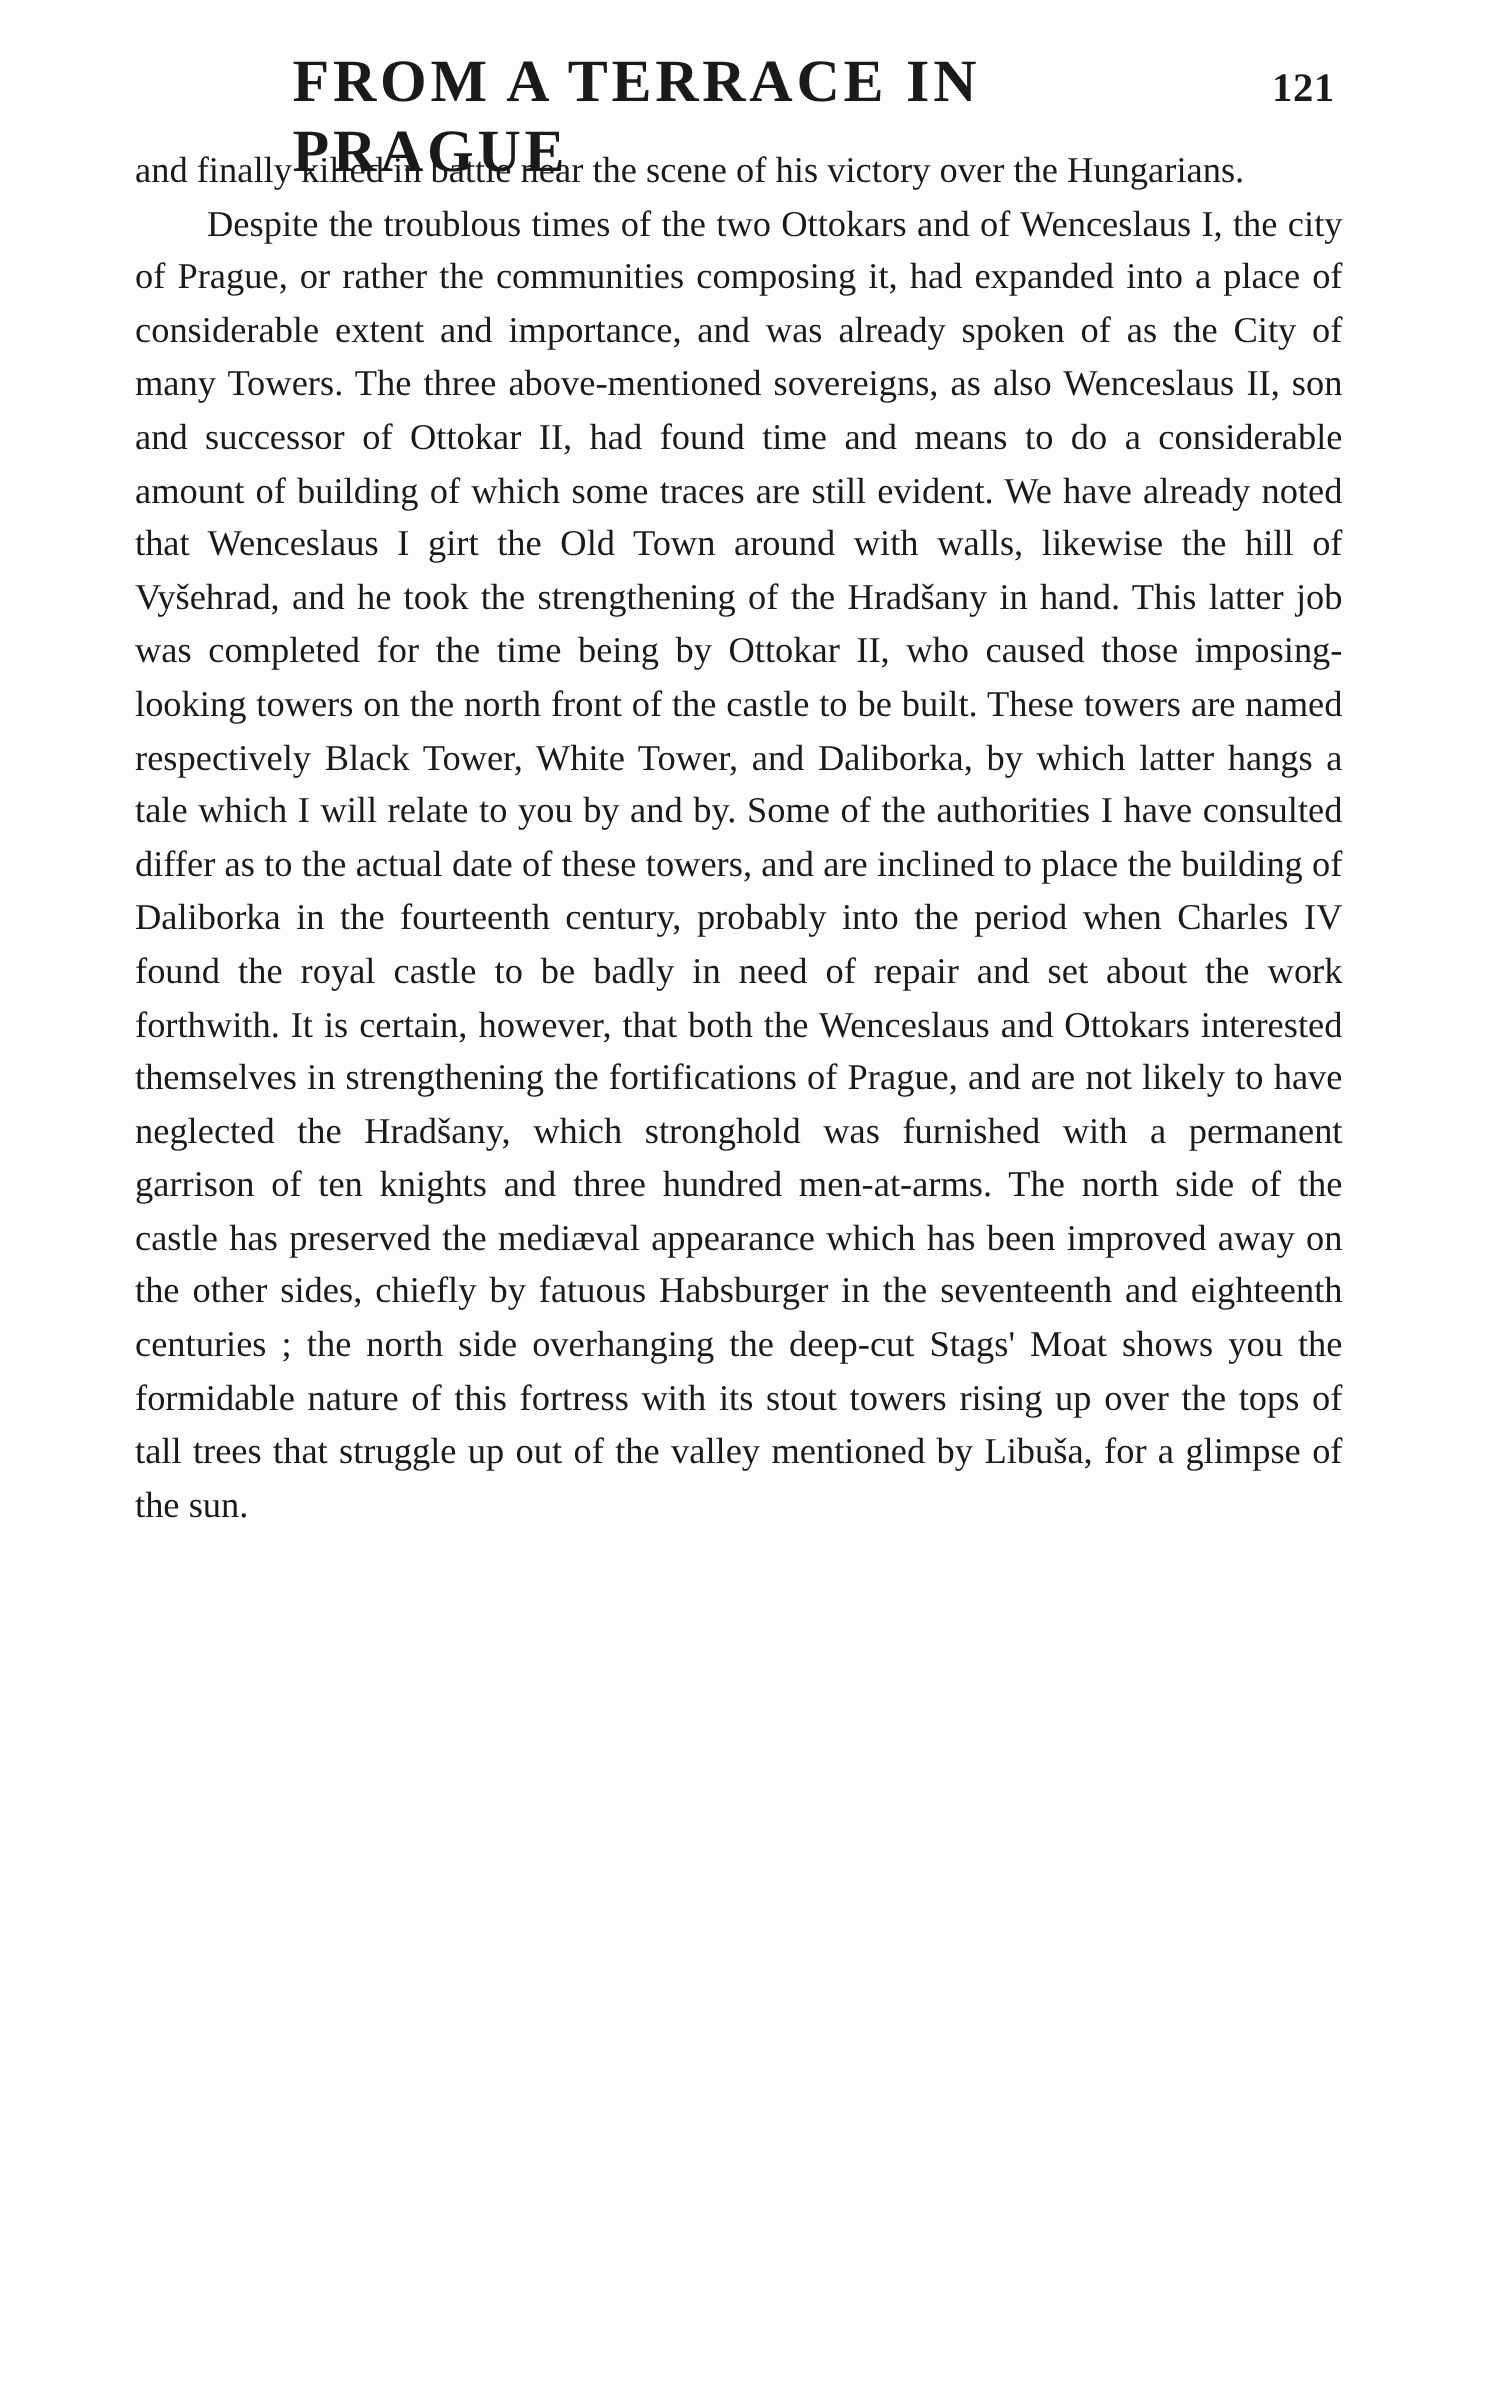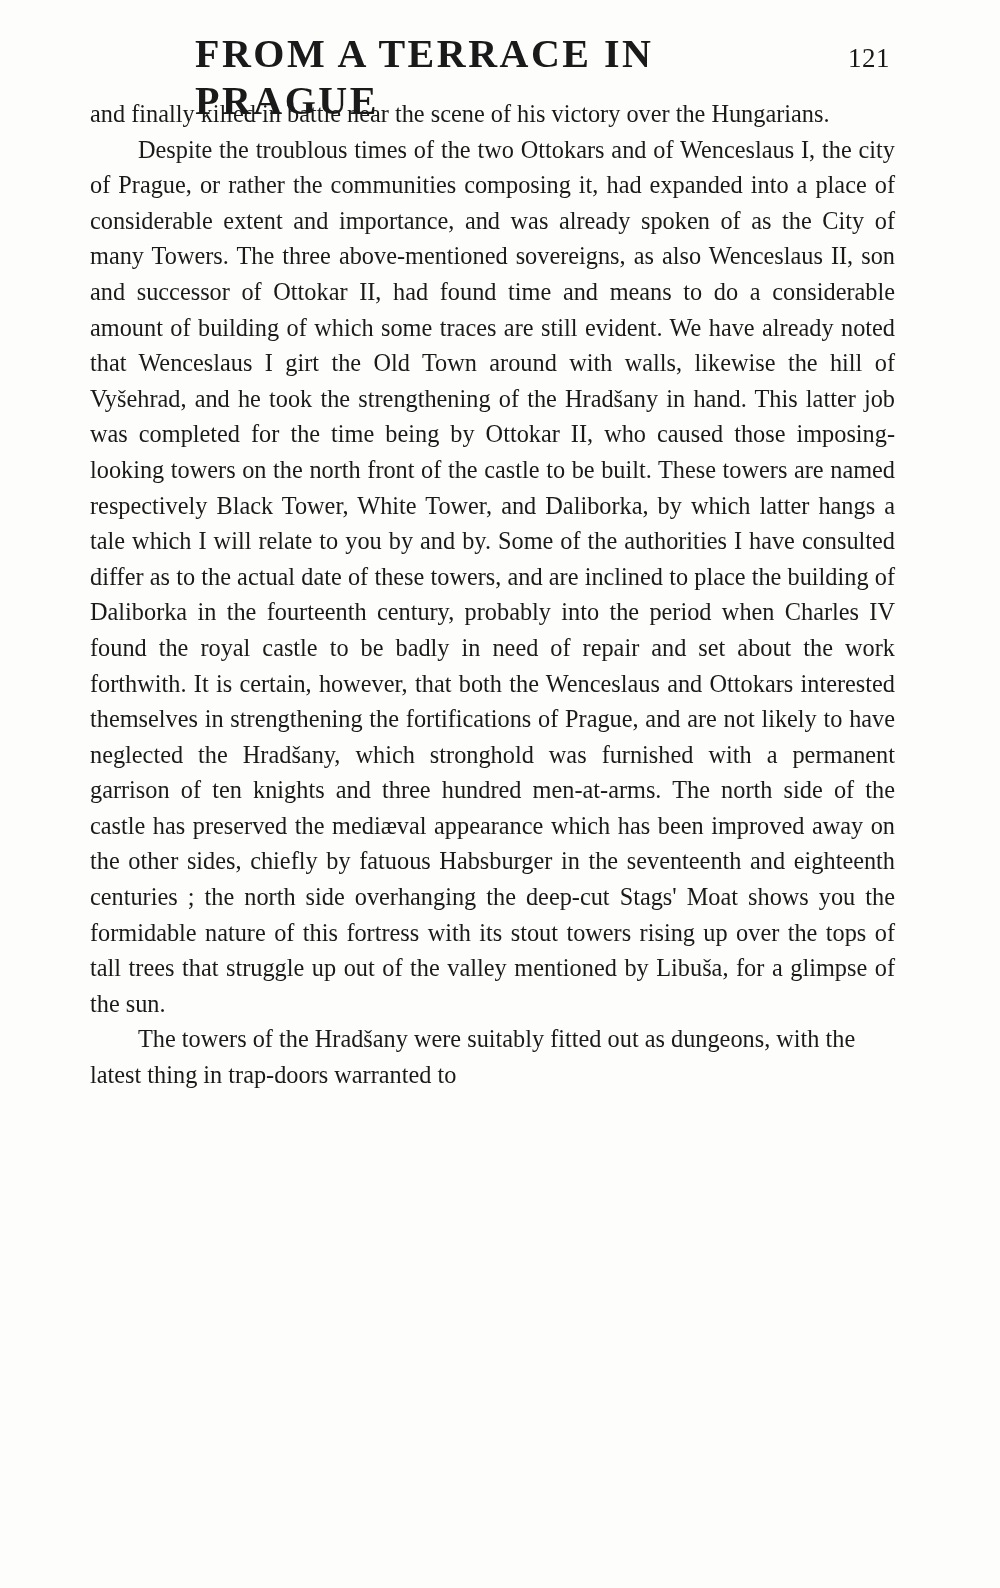--- a/index.html
+++ b/index.html
@@ -31,21 +31,21 @@
   }
   .running-title {
     font-size: 40px;
     letter-spacing: 2.5px;
     font-weight: 700;
     font-family: "Liberation Serif", serif;
     margin-left: 105px;
   }
   .folio {
     font-size: 27px;
-    font-weight: 400;
+    font-weight: 700;
     margin-left: 60px;
     letter-spacing: 0.5px;
   }
   .body-text {
     position: absolute;
     top: 96px;
     left: 90px;
     width: 805px;
     font-size: 24.3px;
     line-height: 35.6px;
@@ -68,16 +68,15 @@
 <div class="page">
 
   <div class="header">
     <div class="running-title">FROM A TERRACE IN PRAGUE</div>
     <div class="folio">121</div>
   </div>
 
   <div class="body-text">
     <p>and finally killed in battle near the scene of his victory over the Hungarians.</p>
     <p class="indent">Despite the troublous times of the two Ottokars and of Wenceslaus I, the city of Prague, or rather the communities composing it, had expanded into a place of considerable extent and importance, and was already spoken of as the City of many Towers.  The three above-mentioned sovereigns, as also Wenceslaus II, son and successor of Ottokar II, had found time and means to do a considerable amount of building of which some traces are still evident.  We have already noted that Wenceslaus I girt the Old Town around with walls, likewise the hill of Vyšehrad, and he took the strengthening of the Hradšany in hand.   This latter job was completed for the time being by Ottokar II, who caused those imposing-looking towers on the north front of the castle to be built. These towers are named  respectively Black Tower, White Tower, and Daliborka, by which latter hangs a tale which I will relate to you by and by.  Some of the authorities I have consulted differ as to the actual date of these towers, and are inclined to place the building of Daliborka in the fourteenth century, probably into the period when Charles IV found the royal castle to be badly in need of repair and set about the work forthwith.  It is certain, however, that both the Wenceslaus and Ottokars interested themselves in strengthening the fortifications of Prague, and are not likely to have neglected the Hradšany, which stronghold was furnished with a permanent garrison of ten knights and three hundred men-at-arms.  The north side of the castle has preserved the mediæval appearance which has been improved away on the other sides, chiefly by fatuous Habsburger in the seventeenth and eighteenth centuries ;  the north side overhanging the deep-cut Stags' Moat shows you the formidable nature of this fortress with its stout towers rising up over the tops of tall trees that struggle up out of the valley mentioned by Libuša, for a glimpse of the sun.</p>
-    <p class="indent nowrap-last">The towers of the Hradšany were suitably fitted out as dungeons, with the latest thing in trap-doors warranted to</p>
   </div>
 
 </div>
 
 </body></html>

